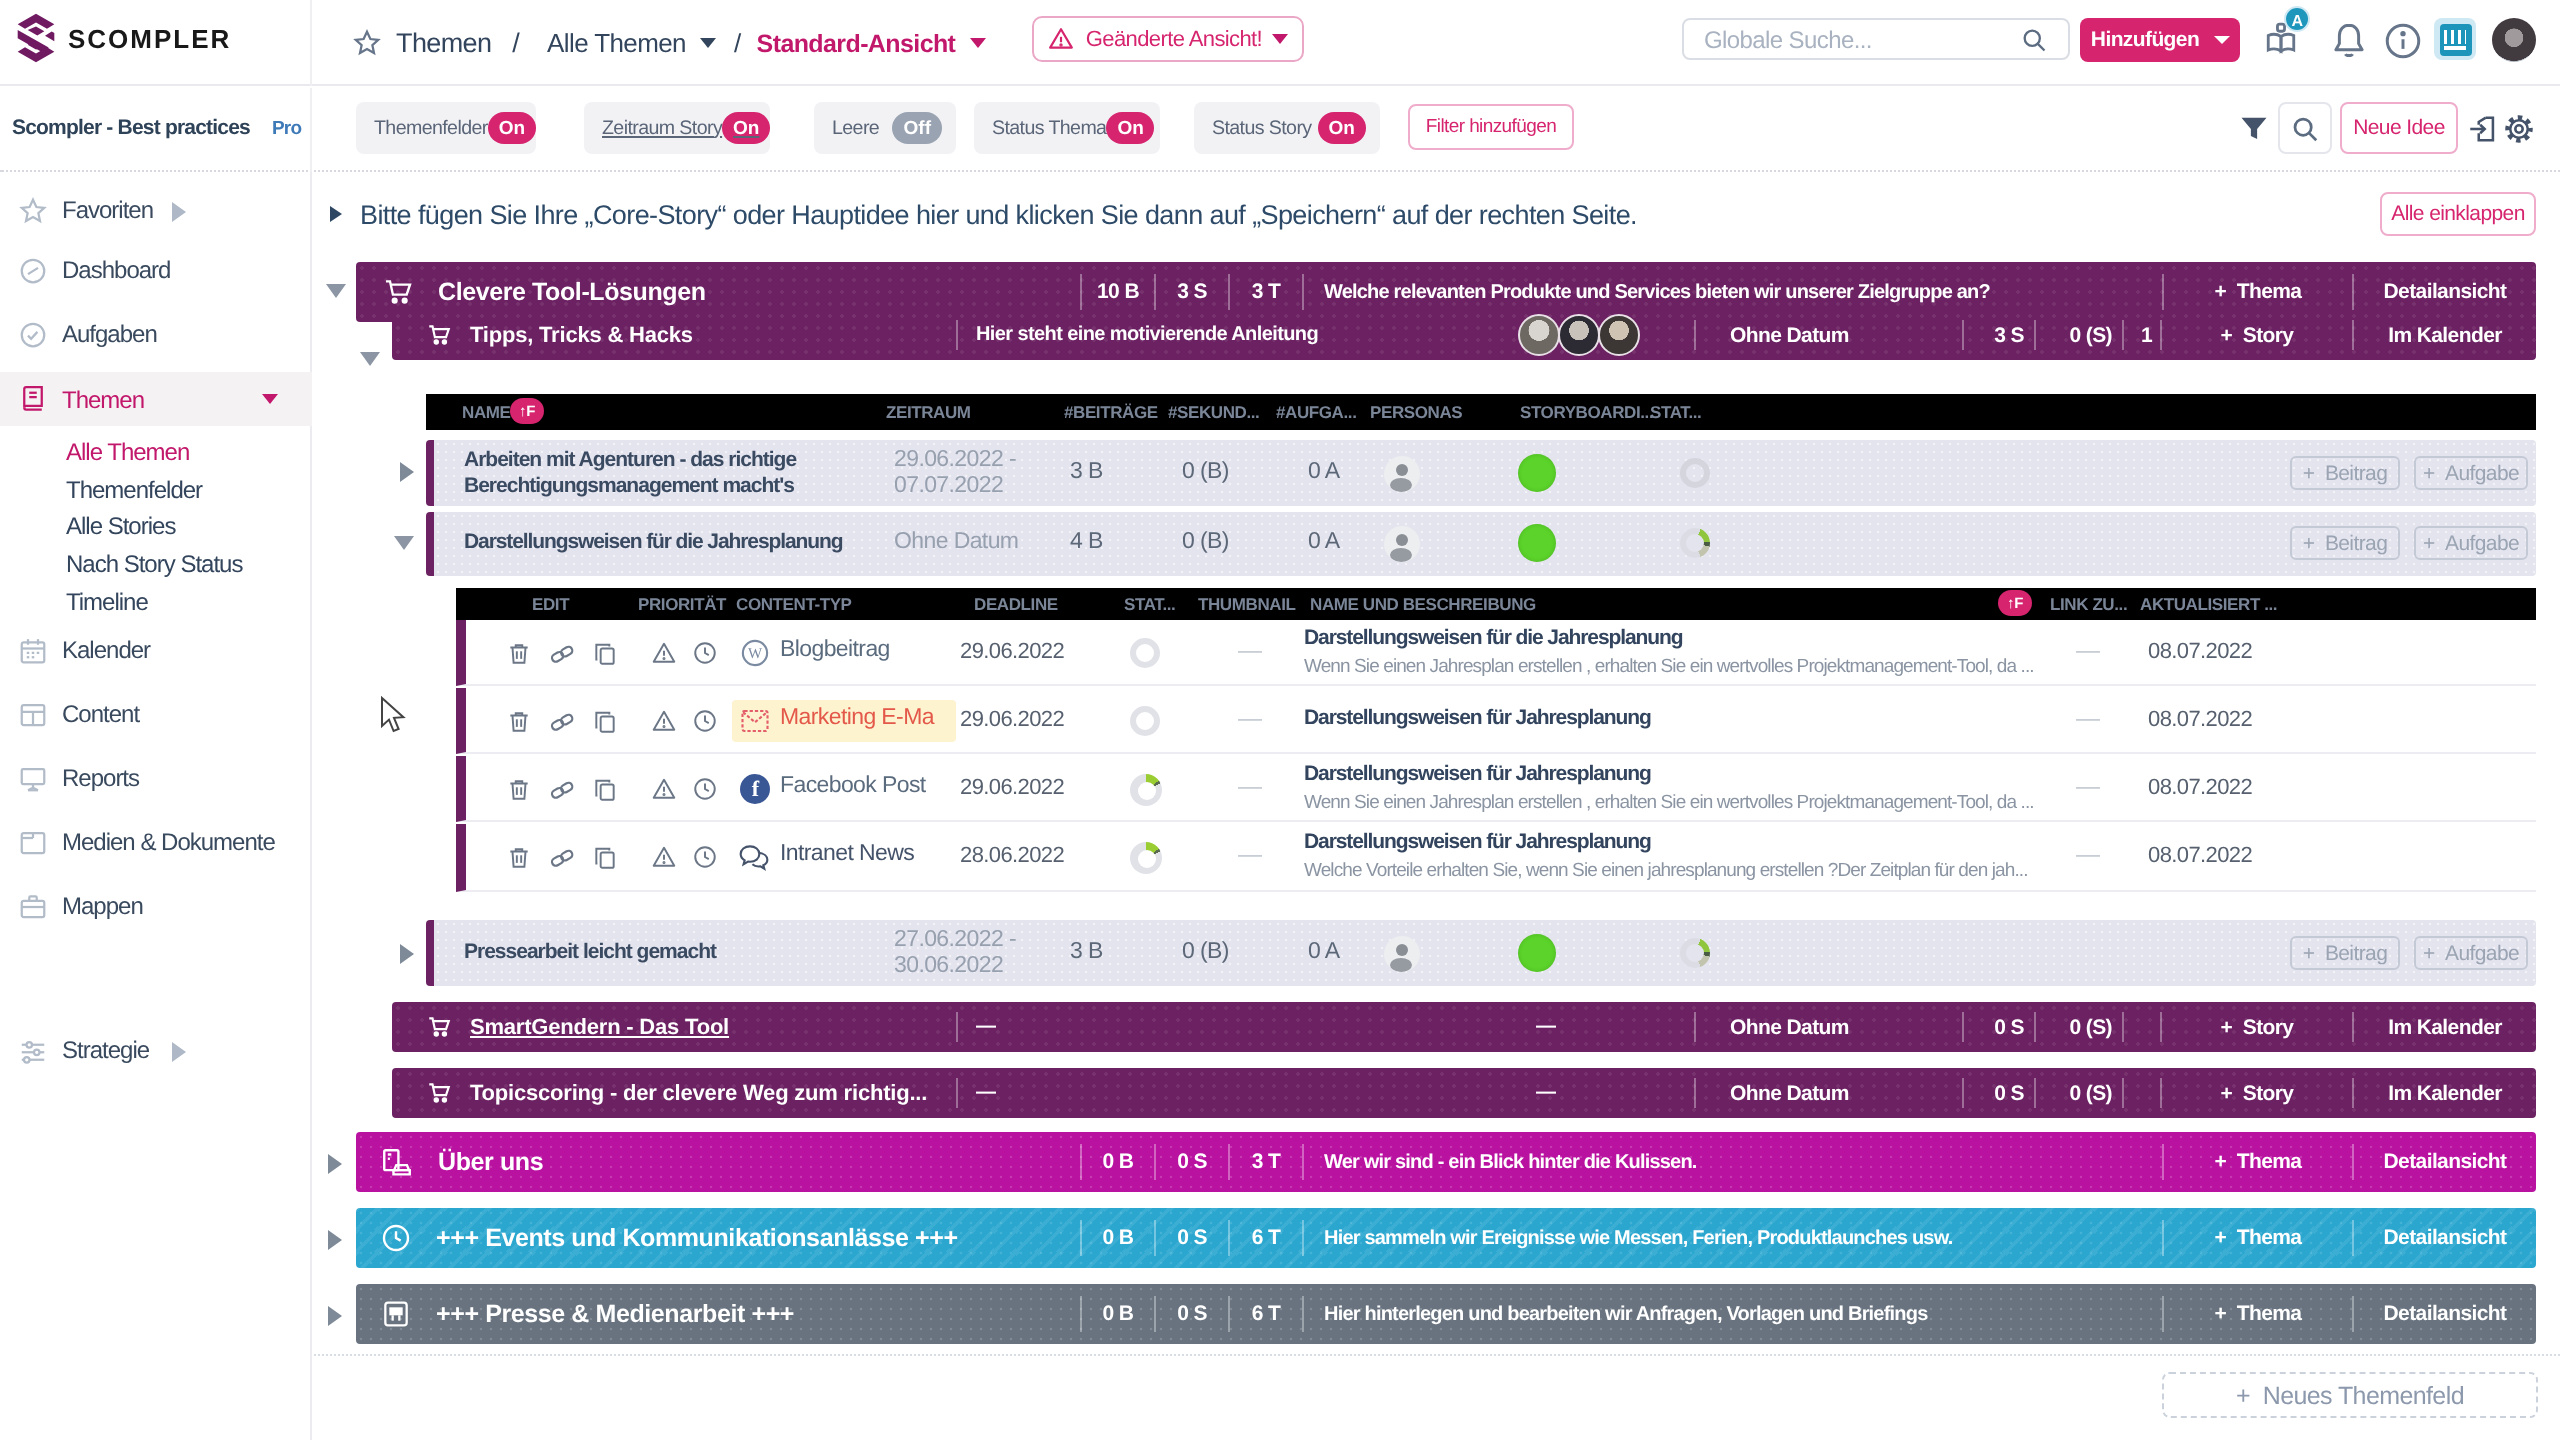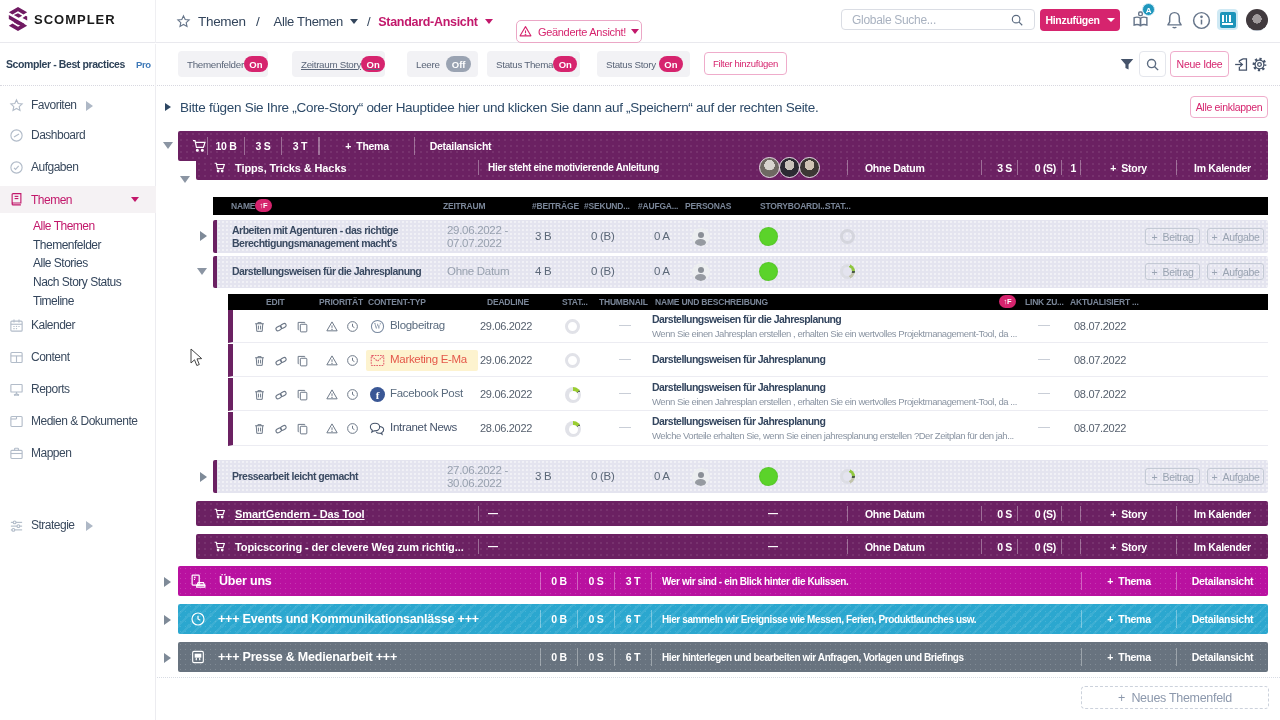--- a/index.html
+++ b/index.html
@@ -12,23 +12,23 @@
   background:#fff; border-bottom:1px solid #e9e9ee; }
 #hdiv { position:absolute; left:155px; top:0; width:1px; height:43px; background:#efeff2; }
 #logo { position:absolute; left:8px; top:6px; display:flex; align-items:center; }
 #logoword { font-size:13px; letter-spacing:1.0px; color:#191919; font-weight:bold; margin-left:6px; }
 .crumb { position:absolute; top:0; height:43px; display:flex; align-items:center; }
 .navy { color:#33455c; }
 .pink { color:#c2186b;font-weight:bold; }
 .caret { display:inline-block; width:0; height:0; border-left:4.5px solid transparent;
   border-right:4.5px solid transparent; border-top:5.5px solid #33455c; margin-left:7px; }
 .caret.p { border-top-color:#c2186b; }
-#warnchip { position:absolute; left:516px; top:8px; width:126px; height:23px; white-space:nowrap;
+#warnchip { position:absolute; left:516px; top:8px; width:136px; height:23px; white-space:nowrap;
   border:1px solid #eba7c6; border-radius:5px; display:flex; align-items:center;
-  justify-content:center; color:#d6246e; font-size:11.5px; background:#fff;margin-top:12px; }
+  justify-content:center; color:#d6246e; font-size:11.5px; background:#fff; }
 #search { position:absolute; left:841px; top:9px; width:194px; height:21px;
   border:1px solid #dadde4; border-radius:4px; color:#a9b2c0; font-size:12px;
   display:flex; align-items:center; padding:0 10px; }
 #addbtn { position:absolute; left:1040px; top:9px; width:80px; height:22px;
   background:#d6246e; border-radius:4px; color:#fff; font-size:10.5px; font-weight:bold;
   display:flex; align-items:center; justify-content:center; }
 .hicon { position:absolute; top:9px; }
 #avatar { position:absolute; left:1246px; top:9px; width:22px; height:22px; border-radius:50%;
   background:radial-gradient(circle at 50% 45%, #a09a9c 0 28%, #413a3e 29% 70%, #aab2bd 71%); }
 
@@ -307,27 +307,29 @@
 <div class="abs" style="left:180px; top:100px; font-size:13.5px; color:#2d4a68;">Bitte fügen Sie Ihre „Core-Story“ oder Hauptidee hier und klicken Sie dann auf „Speichern“ auf der rechten Seite.</div>
 <div class="abs" style="left:1190px; top:96px; width:78px; height:22px; border:1px solid #efaccb; border-radius:4px; color:#d6246e; font-size:10.5px; display:flex; align-items:center; justify-content:center; background:#fff;">Alle einklappen</div>
 
 <span class="tri-d" style="left:163px; top:142px;"></span>
 <div class="bar0 purp dots" style="top:131px;">
   <svg class="lic" style="margin-left:13px;" width="16" height="16" viewBox="0 0 24 24" fill="none" stroke="#fff" stroke-width="1.8">
     <path d="M3 4 L6 4 L8.2 14 L18.5 14 L21 6.5 L7 6.5"></path>
     <circle cx="9.5" cy="18.5" r="1.4" fill="#fff"></circle>
       <circle cx="17" cy="18.5" r="1.4" fill="#fff"></circle>
   </svg>
+  <span class="b-title0" style="flex:1;">Clevere Tool-Lösungen</span>
   <span class="sep"></span>
     <span class="cell" style="width:36px;">10 B</span>
   <span class="sep"></span>
     <span class="cell" style="width:36px;">3 S</span>
   <span class="sep"></span>
     <span class="cell" style="width:36px;">3 T</span>
   <span class="sep"></span>
+  <div style="width:429px; font-size:10px; font-weight:bold; letter-spacing:-0.4px; padding-left:10px; white-space:nowrap; overflow:hidden;">Welche relevanten Produkte und Services bieten wir unserer Zielgruppe an?</div>
   <span class="sep"></span>
     <span class="cell" style="width:94px;">+&nbsp;&nbsp;Thema</span>
   <span class="sep"></span>
     <span class="cell" style="width:91px;">Detailansicht</span>
 </div>
 
 <span class="tri-d" style="left:180px; top:176px;"></span>
 <div class="bar1 dots" style="top:155px;justify-content:flex-end;">
   <svg class="lic" style="margin-left:17px;" width="13" height="13" viewBox="0 0 24 24" fill="none" stroke="#fff" stroke-width="2">
     <path d="M3 4 L6 4 L8.2 14 L18.5 14 L21 6.5 L7 6.5"></path>

